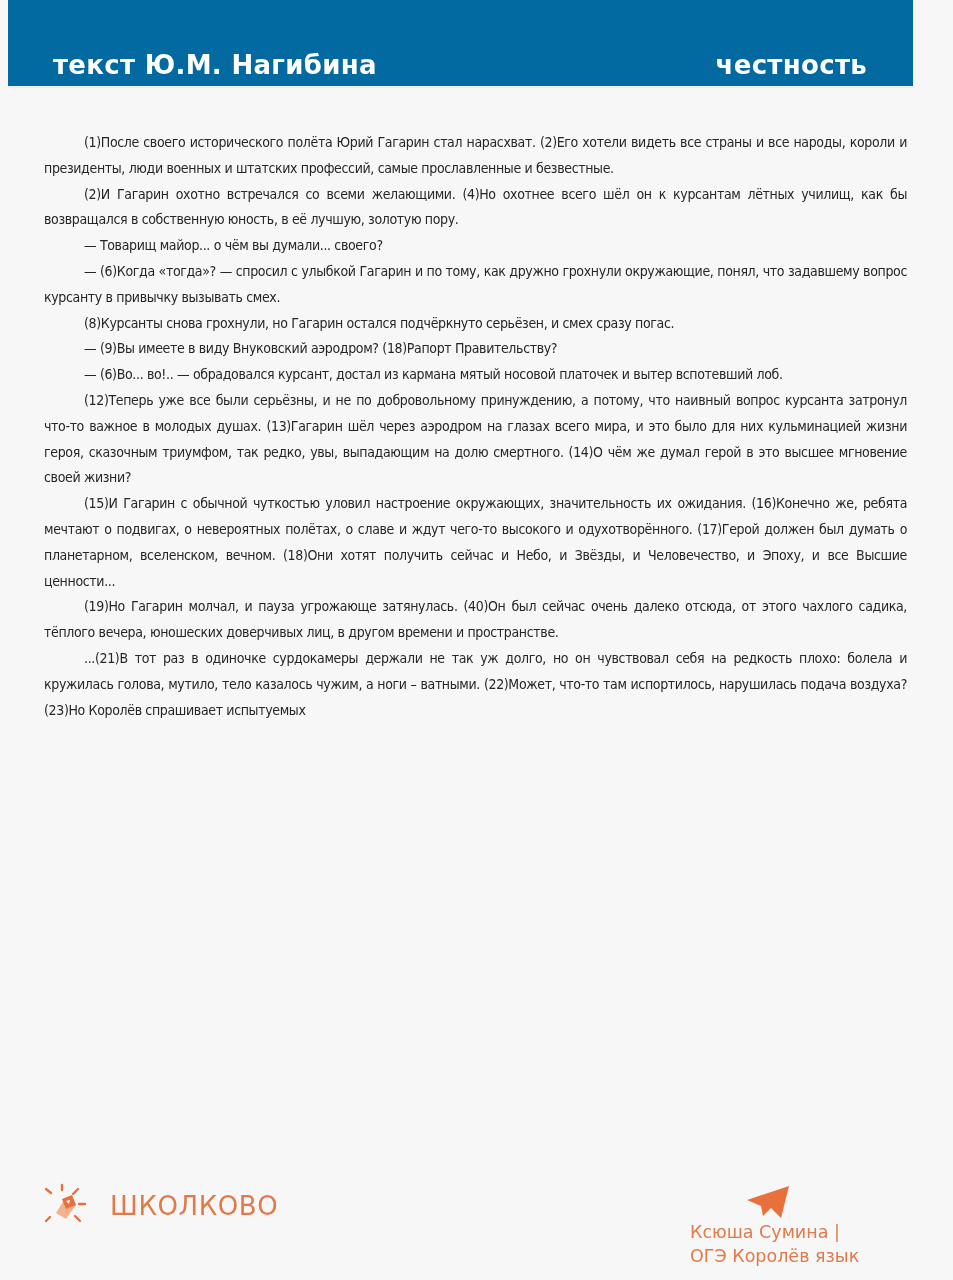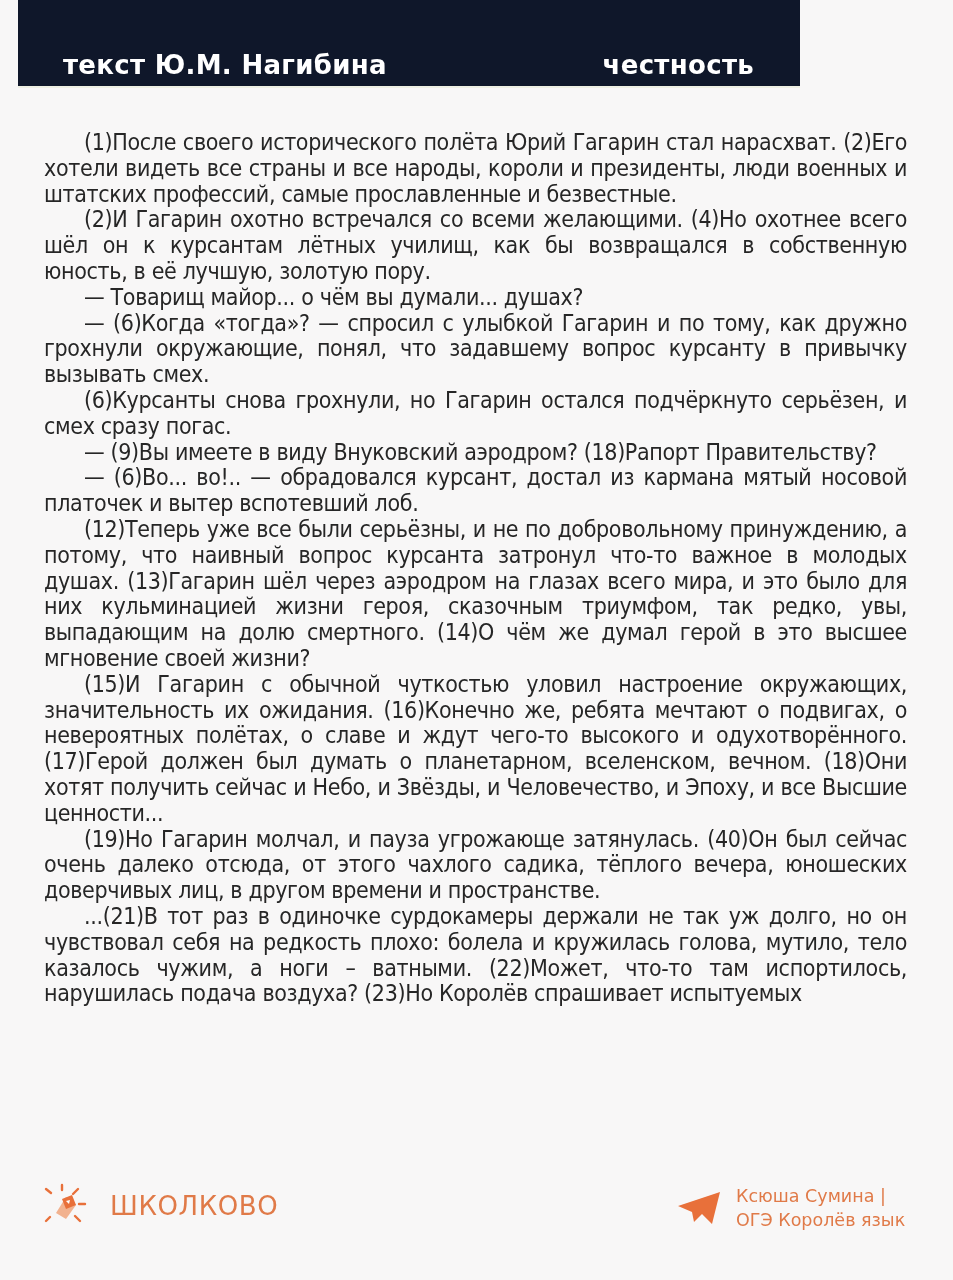--- a/index.html
+++ b/index.html
@@ -3,72 +3,72 @@
 <meta charset="utf-8">
 <style>
   html, body { margin: 0; padding: 0; }
   body {
     width: 953px; height: 1280px; overflow: hidden;
     background: #f8f7f7;
     font-family: "DejaVu Sans", sans-serif;
     position: relative;
   }
   .header {
-    position: absolute; left: 18px; top: 0; width: 782px; height: 88px;
-    background: #0f172a;
+    position: absolute; left: 8px; top: 0; width: 905px; height: 88px;
+    background: #0369a1;
     border-bottom: 2px solid #eef0e4;
     box-sizing: border-box;
   }
   .header .left, .header .right {
     position: absolute; top: 50px;
     color: #ffffff; font-weight: bold; font-size: 26px;
     letter-spacing: 0.3px;
     font-family: "DejaVu Sans", sans-serif;
   }
   .header .left { left: 45px; }
   .header .right { right: 46px; }
   .content {
     position: absolute; left: 44px; top: 130px; width: 863px;
     color: #262626;
     font-family: "DejaVu Sans Condensed", "DejaVu Sans", sans-serif;
-    font-size: 23px; line-height: 25.8px;
+    font-size: 14px; line-height: 25.8px;
     text-align: justify;
     letter-spacing: -0.35px;
   }
   .content p { margin: 0; text-indent: 40px; }
   .footer-logo {
     position: absolute; left: 42px; top: 1183px; height: 46px;
     display: flex; align-items: center;
   }
   .footer-logo .brand {
     color: #e07a48; font-size: 26px; margin-left: 18px; letter-spacing: 0.6px;
     font-family: "DejaVu Sans", sans-serif;
   }
   .footer-right {
-    position: absolute; left: 676px; top: 1184px; display: flex; align-items: center;
+    position: absolute; left: 676px; top: 1184px; display: flex; align-items: center; flex-direction: column;
   }
   .footer-right .txt {
     color: #e07a48; font-size: 17.5px; line-height: 24px; margin-left: 14px;
     font-family: "DejaVu Sans", sans-serif;
   }
 </style>
 </head>
 <body>
 
 <div class="header">
   <div class="left">текст Ю.М. Нагибина</div>
   <div class="right">честность</div>
 </div>
 
 <div class="content">
   <p>(1)После своего исторического полёта Юрий Гагарин стал нарасхват. (2)Его хотели видеть все страны и все народы, короли и президенты, люди военных и штатских профессий, самые прославленные и безвестные.</p>
   <p>(2)И Гагарин охотно встречался со всеми желающими. (4)Но охотнее всего шёл он к курсантам лётных училищ, как бы возвращался в собственную юность, в её лучшую, золотую пору.</p>
-  <p>— Товарищ майор... о чём вы думали... душах?</p>
+  <p>— Товарищ майор... о чём вы думали... своего?</p>
   <p>— (6)Когда «тогда»? — спросил с улыбкой Гагарин и по тому, как дружно грохнули окружающие, понял, что задавшему вопрос курсанту в привычку вызывать смех.</p>
-  <p>(6)Курсанты снова грохнули, но Гагарин остался подчёркнуто серьёзен, и смех сразу погас.</p>
+  <p>(8)Курсанты снова грохнули, но Гагарин остался подчёркнуто серьёзен, и смех сразу погас.</p>
   <p>— (9)Вы имеете в виду Внуковский аэродром? (18)Рапорт Правительству?</p>
   <p>— (6)Во... во!.. — обрадовался курсант, достал из кармана мятый носовой платочек и вытер вспотевший лоб.</p>
   <p>(12)Теперь уже все были серьёзны, и не по добровольному принуждению, а потому, что наивный вопрос курсанта затронул что-то важное в молодых душах. (13)Гагарин шёл через аэродром на глазах всего мира, и это было для них кульминацией жизни героя, сказочным триумфом, так редко, увы, выпадающим на долю смертного. (14)О чём же думал герой в это высшее мгновение своей жизни?</p>
   <p>(15)И Гагарин с обычной чуткостью уловил настроение окружающих, значительность их ожидания. (16)Конечно же, ребята мечтают о подвигах, о невероятных полётах, о славе и ждут чего-то высокого и одухотворённого. (17)Герой должен был думать о планетарном, вселенском, вечном. (18)Они хотят получить сейчас и Небо, и Звёзды, и Человечество, и Эпоху, и все Высшие ценности...</p>
   <p>(19)Но Гагарин молчал, и пауза угрожающе затянулась. (40)Он был сейчас очень далеко отсюда, от этого чахлого садика, тёплого вечера, юношеских доверчивых лиц, в другом времени и пространстве.</p>
   <p>...(21)В тот раз в одиночке сурдокамеры держали не так уж долго, но он чувствовал себя на редкость плохо: болела и кружилась голова, мутило, тело казалось чужим, а ноги – ватными. (22)Может, что-то там испортилось, нарушилась подача воздуха? (23)Но Королёв спрашивает испытуемых</p>
 </div>
 
 <div class="footer-logo">
   <svg width="50" height="46" viewBox="0 0 50 46">

